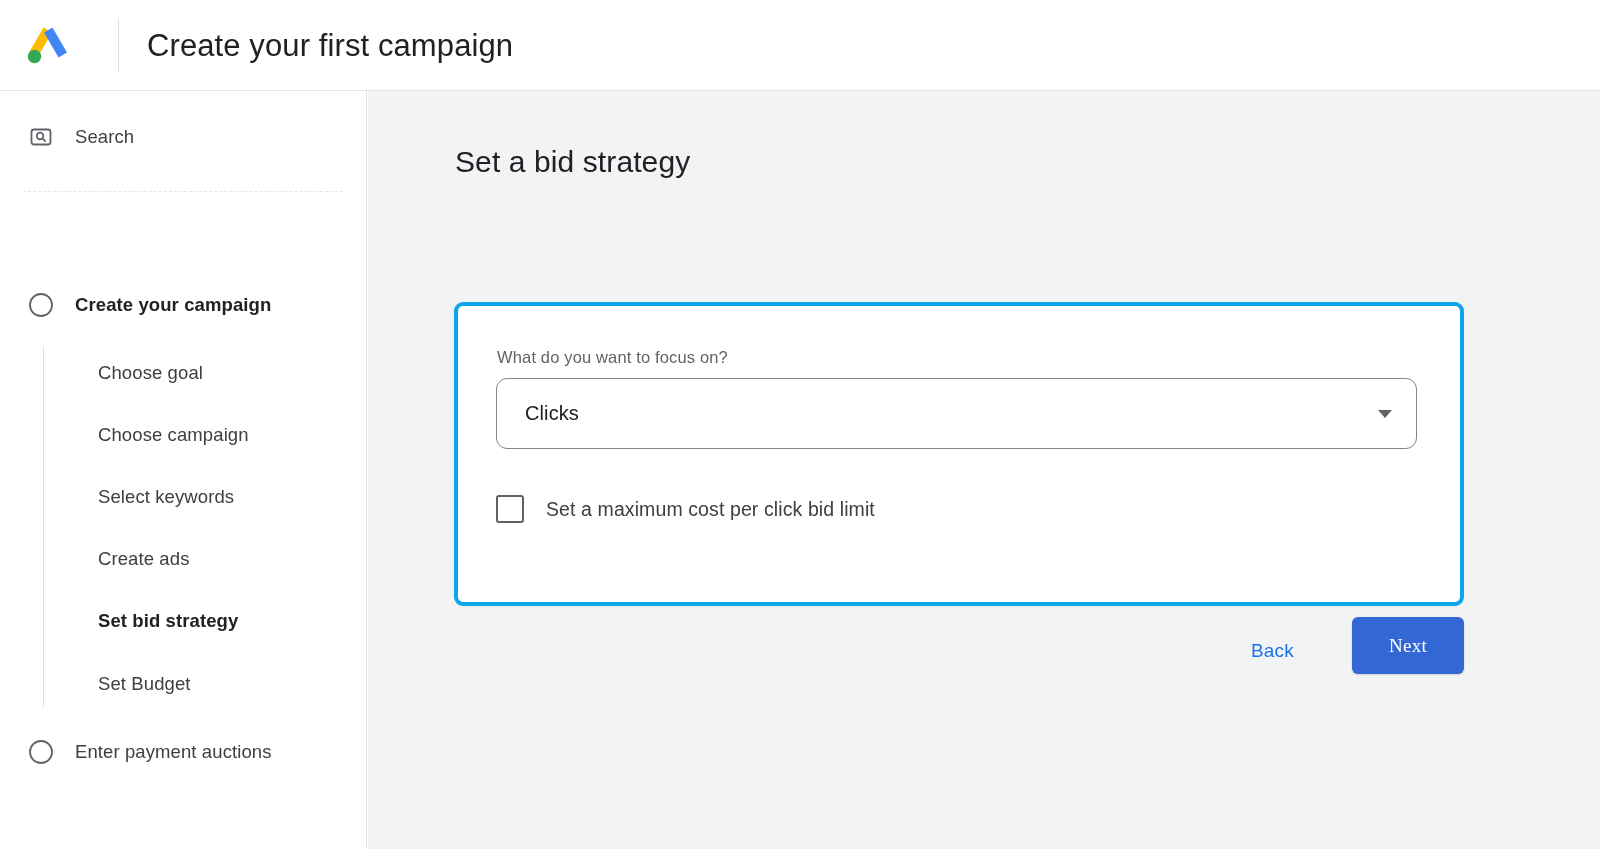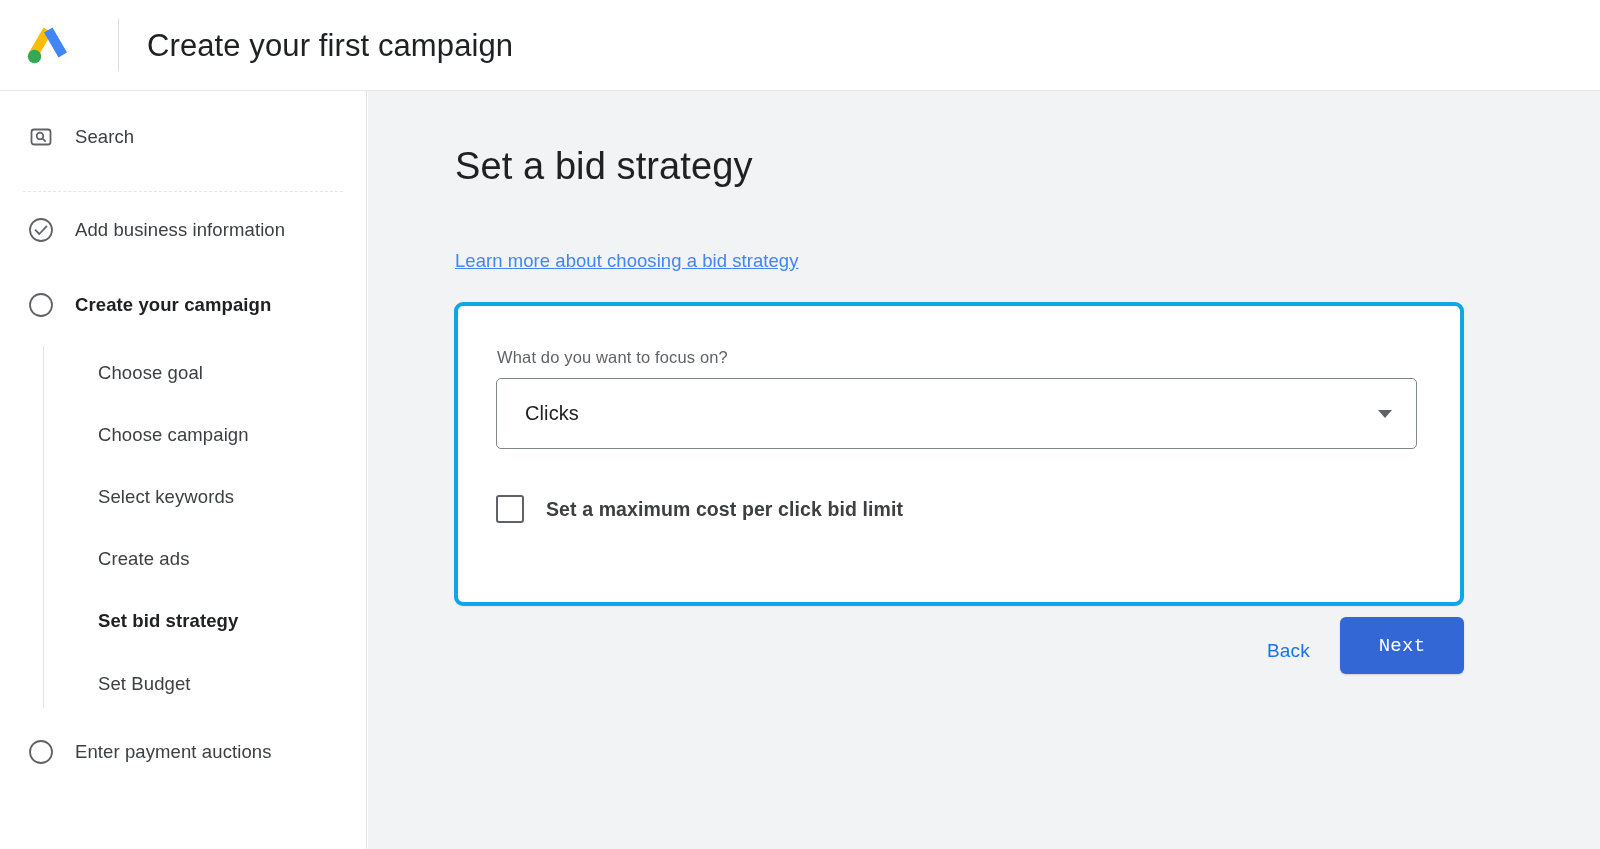--- a/index.html
+++ b/index.html
@@ -132,21 +132,21 @@
     position: absolute;
     top: 0; left: 368px;
     width: 1232px;
     height: 758px;
     background: #f1f3f4;
     overflow: hidden;
   }
   .page-title {
     position: absolute;
     top: 54px; left: 87px;
-    font-size: 38px;
+    font-size: 30px;
     font-weight: 400;
     color: #202124;
     letter-spacing: 0.1px;
   }
   .page-desc {
     position: absolute;
     top: 123px; left: 87px;
     font-size: 18.5px;
     color: #3c4043;
     line-height: 31px;
@@ -175,21 +175,21 @@
     font-size: 16.5px;
     color: #5f6368;
     letter-spacing: 0.15px;
   }
   .select-box {
     position: absolute;
     top: 72px; left: 38px;
     width: 921px;
     height: 71px;
     border: 1px solid #80868b;
-    border-radius: 5px;
+    border-radius: 11px;
     background: #ffffff;
     display: flex;
     align-items: center;
     cursor: pointer;
   }
   .select-value {
     margin-left: 28px;
     font-size: 20px;
     color: #202124;
     letter-spacing: 0.1px;
@@ -219,21 +219,20 @@
     border-radius: 3px;
     background: #ffffff;
     flex: 0 0 28px;
   }
   .checkbox-label {
     margin-left: 22px;
     font-size: 19.5px;
     color: #3c4043;
     letter-spacing: 0.1px;
     white-space: nowrap;
-    font-weight: bold;
   }
 
   .actions {
     position: absolute;
     top: 523px; left: 86px;
     width: 1010px;
     height: 60px;
     display: flex;
     align-items: flex-end;
     justify-content: flex-end;
@@ -243,32 +242,32 @@
     color: #1a73e8;
     font-weight: 500;
     letter-spacing: 0.2px;
     padding: 12px 18px;
     background: none;
     border: none;
     cursor: pointer;
     font-family: "Liberation Sans", sans-serif;
   }
   .btn-next {
-    margin-left: 12px;
-    width: 124px;
+    margin-left: 40px;
+    width: 112px;
     height: 57px;
     background: #3367d6;
     color: #ffffff;
     font-size: 19px;
     font-weight: 500;
     letter-spacing: 0.25px;
     border: none;
     border-radius: 6px;
     cursor: pointer;
-    font-family: Liberation Mono, monospace;
+    font-family: Liberation Serif, serif;
     box-shadow: 0 1px 2px rgba(60,64,67,0.2);
   }
 </style>
 </head>
 <body>
 
 <div class="app-header">
   <div class="logo-wrap">
     <svg width="50" height="50" viewBox="0 0 50 50" aria-hidden="true">
 
@@ -294,29 +293,20 @@
           <rect x="2.5" y="4.5" width="19" height="15" rx="2.5" fill="none" stroke="#5f6368" stroke-width="1.8"></rect>
           <circle cx="11" cy="11" r="3.3" fill="none" stroke="#5f6368" stroke-width="1.7"></circle>
           <line x1="13.4" y1="13.4" x2="16.2" y2="16.2" stroke="#5f6368" stroke-width="1.7" stroke-linecap="round"></line>
         </svg>
       </span>
       <span class="nav-label">Search</span>
     </div>
 
     <div class="dashed-divider" style="top:100px"></div>
 
-    <div class="nav-row" style="top:119px">
-      <span class="nav-icon">
-        <svg width="26" height="26" viewBox="0 0 26 26" aria-hidden="true">
-          <circle cx="13" cy="13" r="11" fill="none" stroke="#5f6368" stroke-width="1.8"></circle>
-          <polyline points="7.5,13.2 11.3,17 18.5,9.4" fill="none" stroke="#5f6368" stroke-width="1.8" stroke-linecap="round" stroke-linejoin="round"></polyline>
-        </svg>
-      </span>
-      <span class="nav-label">Add business information</span>
-    </div>
 
     <div class="nav-row" style="top:194px">
       <span class="nav-icon">
         <svg width="26" height="26" viewBox="0 0 26 26" aria-hidden="true">
           <circle cx="13" cy="13" r="11" fill="none" stroke="#5f6368" stroke-width="1.8"></circle>
         </svg>
       </span>
       <span class="nav-label bold">Create your campaign</span>
     </div>
 
@@ -350,21 +340,20 @@
       <span class="nav-label">Enter payment auctions</span>
     </div>
   </div>
 
   <div class="content">
 
     <div class="page-title">Set a bid strategy</div>
 
     <div class="page-desc">
       <br>
-      <a class="learn-link">Learn more about choosing a bid strategy</a>
     </div>
 
     <div class="card">
       <div class="field-label">What do you want to focus on?</div>
 
       <div class="select-box">
         <span class="select-value">Clicks</span>
         <span class="select-arrow"></span>
       </div>
 

